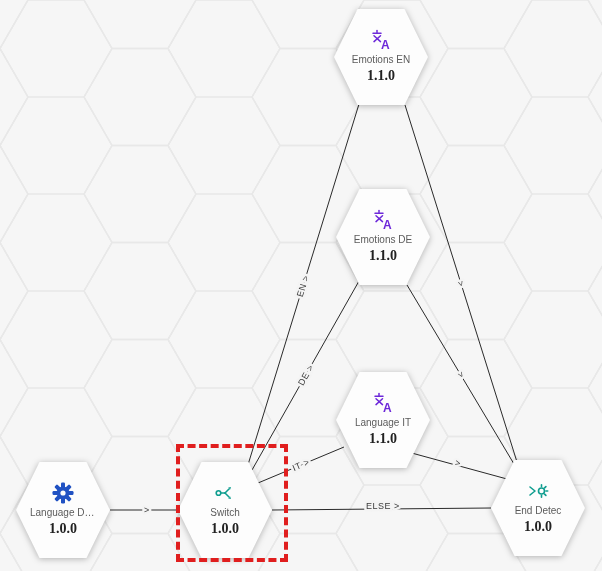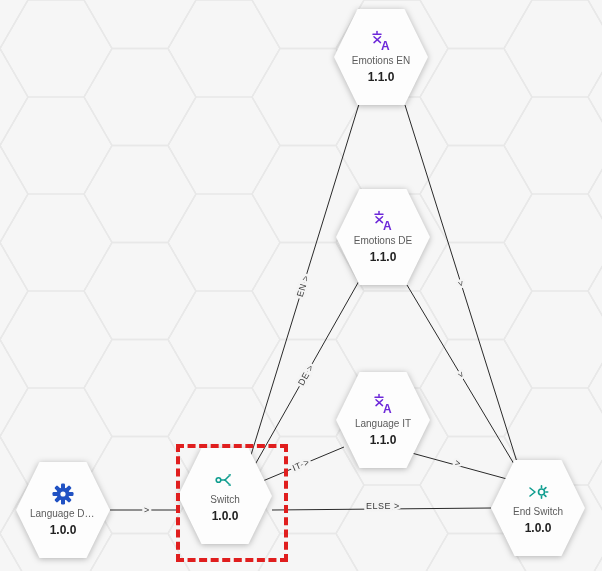--- a/index.html
+++ b/index.html
@@ -16,21 +16,21 @@
     width:100%;height:100%;background:#fdfdfd;
     clip-path:polygon(25% 0,75% 0,100% 50%,75% 100%,25% 100%,0 50%);
     display:flex;flex-direction:column;align-items:center;justify-content:center;
     gap:2px;text-align:center;
   }
   .nicon{flex:0 0 auto;margin-bottom:1px;}
   .nlabel{
     font-size:10px;color:#5b5b5b;max-width:66px;
     white-space:nowrap;overflow:hidden;text-overflow:ellipsis;line-height:1.25;
   }
-  .nver{font-size:12px;font-weight:bold;color:#222;line-height:1.2;}
+  .nver{font-size:14px;font-weight:bold;color:#222;line-height:1.2;font-family:Liberation Serif, serif;}
   .edge-layer line{stroke:#2a2a2a;stroke-width:1;}
   .edge-layer text{
     font-size:9px;fill:#3a3a3a;text-anchor:middle;dominant-baseline:central;
     paint-order:stroke;stroke:#f4f4f4;stroke-width:5px;stroke-linejoin:round;
     font-family:"Liberation Sans",sans-serif;letter-spacing:.5px;
   }
   .highlight-box{
     position:absolute;left:176px;top:444px;width:112px;height:118px;
     border:4px dashed #e01e1e;box-sizing:border-box;pointer-events:none;
   }
@@ -140,21 +140,21 @@
           <rect x="-2" y="-10.5" width="4" height="6" rx="1.2" transform="rotate(315)"></rect>
           <circle r="6.4"></circle>
           <circle r="2.6" fill="#fdfdfd"></circle>
         </g>
       </svg>
       <div class="nlabel">Language Detec...</div>
       <div class="nver">1.0.0</div>
     </div>
   </div>
 
-  <div class="node" style="left:178px;top:448px;">
+  <div class="node" style="left:178px;top:462px;">
     <div class="hex">
       <svg class="nicon" width="22" height="22" viewBox="0 0 22 22">
         <g fill="none" stroke="#0f9d8f" stroke-width="1.6" stroke-linecap="round" stroke-linejoin="round">
           <circle cx="4.5" cy="11" r="2.3"></circle>
           <path d="M7,11 H11"></path>
           <path d="M11,11 L15,7"></path>
           <path d="M11,11 L15,15"></path>
         </g>
         <path d="M17,5 L14.2,5.6 L16.2,7.6 Z" fill="#0f9d8f"></path>
         <path d="M17,17 L14.2,16.4 L16.2,14.4 Z" fill="#0f9d8f"></path>
@@ -170,20 +170,20 @@
         <g fill="none" stroke="#0f9d8f" stroke-width="1.6" stroke-linecap="round" stroke-linejoin="round">
           <path d="M3,7 L8,11 L3,15"></path>
           <circle cx="14.5" cy="11" r="3"></circle>
           <path d="M14.5,6.6 V4.8"></path>
           <path d="M14.5,15.4 V17.2"></path>
           <path d="M18.9,11 H20.7"></path>
           <path d="M17.6,7.9 L18.9,6.6"></path>
           <path d="M17.6,14.1 L18.9,15.4"></path>
         </g>
       </svg>
-      <div class="nlabel">End Switch</div>
+      <div class="nlabel">End Detec</div>
       <div class="nver">1.0.0</div>
     </div>
   </div>
 
   <div class="highlight-box"></div>
 
 </div>
 
 </body></html>

